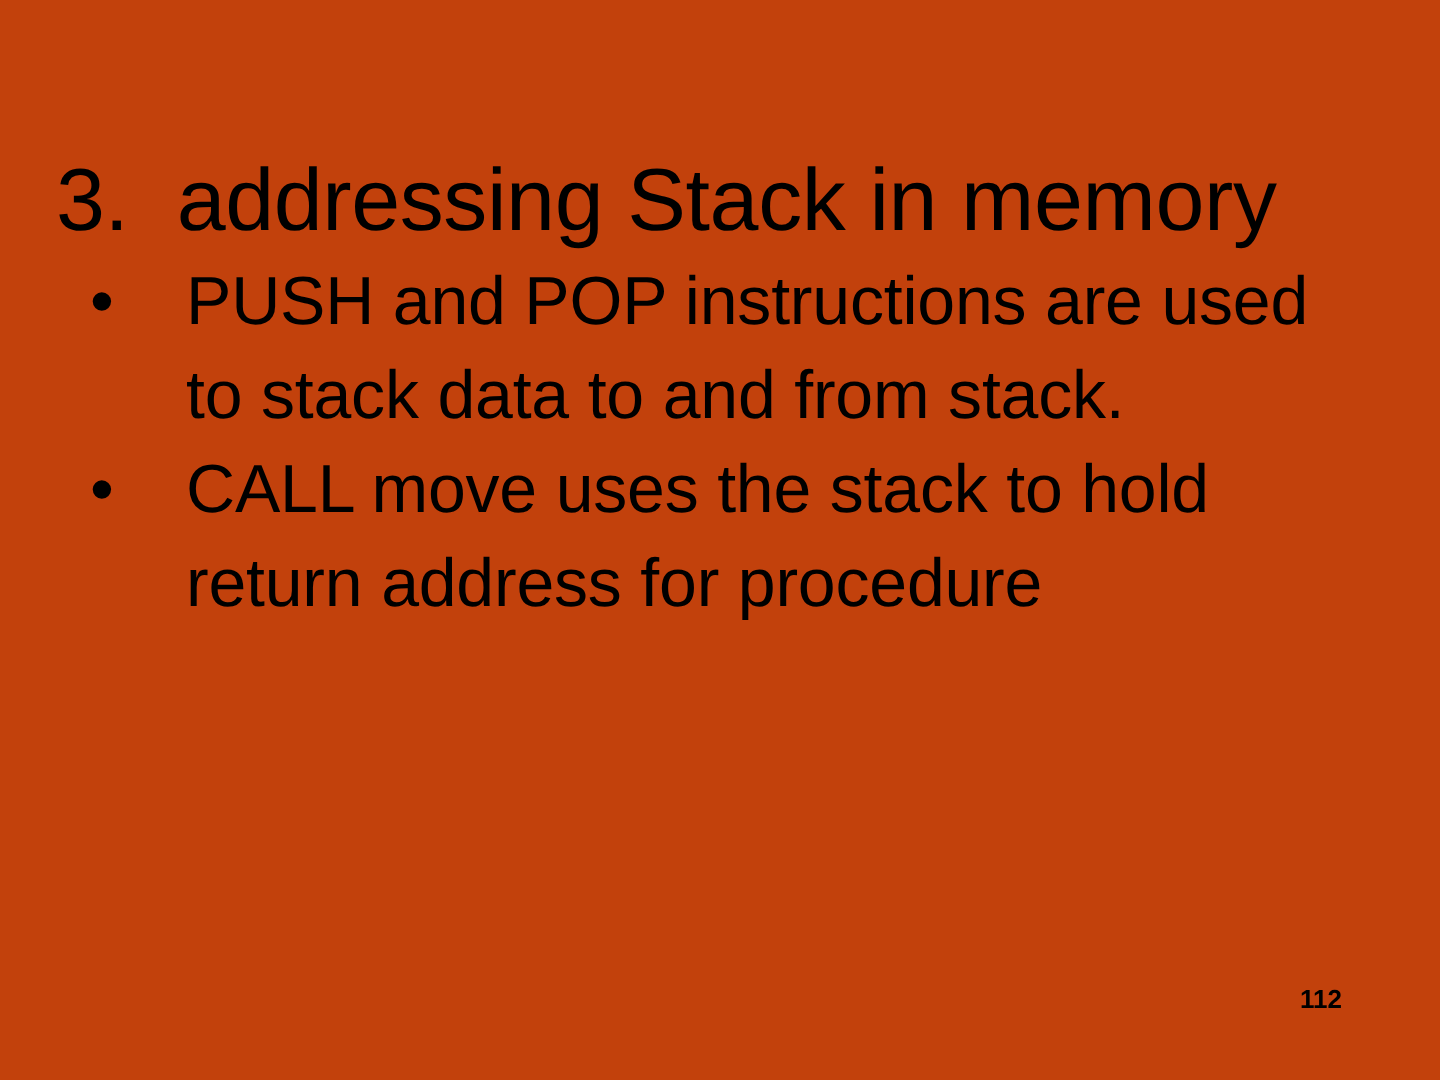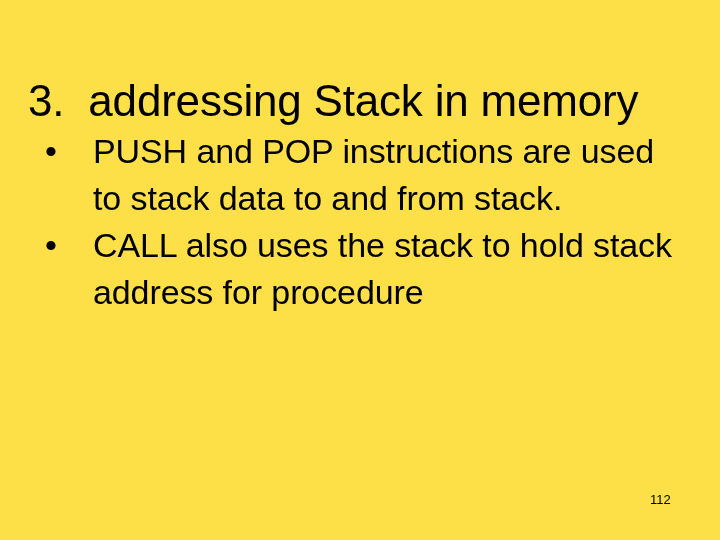--- a/index.html
+++ b/index.html
@@ -4,21 +4,21 @@
 <style>
   html, body {
     margin: 0;
     padding: 0;
     background: #ffffff;
   }
   #slide {
     position: relative;
     width: 720px;
     height: 540px;
-    background: #fde047;
+    background: #c2410c;
     overflow: hidden;
     font-family: "Liberation Sans", "DejaVu Sans", sans-serif;
     color: #000000;
     -webkit-font-smoothing: none;
   }
 
   
   .slide-title {
     position: absolute;
     left: 28px;
@@ -67,41 +67,41 @@
   }
 
   
   .page-number {
     position: absolute;
     left: 650px;
     top: 492px;
     width: 40px;
     font-size: 13px;
     line-height: 16px;
-    font-weight: 400;
+    font-weight: 700;
     text-align: left;
     color: #000000;
   }
 </style>
 </head>
 <body>
 
 <div id="slide">
 
   <h1 class="slide-title">3.  addressing Stack in memory</h1>
 
   <ul class="body-list">
 
     <li class="bullet-item">
       <span class="bullet-marker">•</span>
       <span class="bullet-text">PUSH and POP instructions are used to stack data to and from stack.</span>
     </li>
 
     <li class="bullet-item">
       <span class="bullet-marker">•</span>
-      <span class="bullet-text">CALL also uses the stack to hold stack address for procedure</span>
+      <span class="bullet-text">CALL move uses the stack to hold return address for procedure</span>
     </li>
 
   </ul>
 
   <div class="page-number">112</div>
 
 </div>
 
 </body></html>

